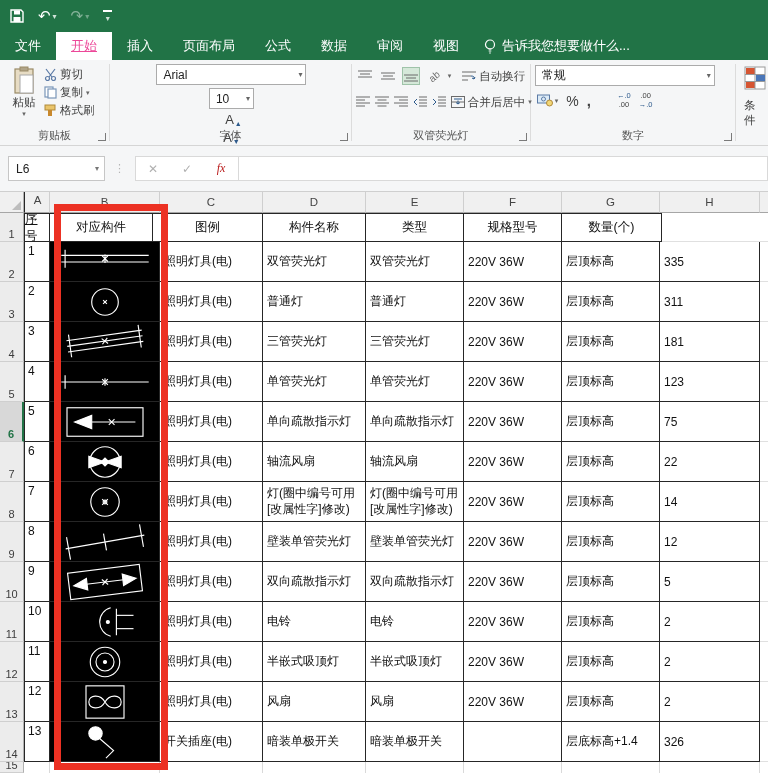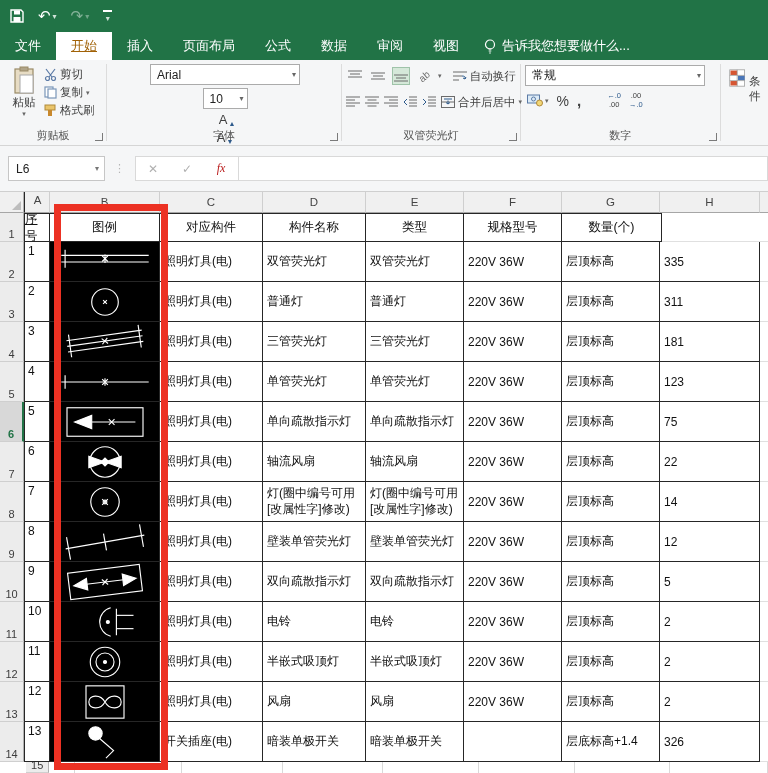--- a/index.html
+++ b/index.html
@@ -9,21 +9,21 @@
   .qat{position:absolute;left:0;top:0;width:768px;height:32px;background:#217346;display:flex;align-items:center;padding-left:10px;box-sizing:border-box;gap:14px;}
   .qat .qbtn{display:flex;align-items:center;color:#fff;font-size:15px;gap:1px;cursor:default;}
   .qat .drop{font-size:8px;color:#cfe3d8;margin-left:1px;}
   .qat .disabled{opacity:.45;}
   .qat-custom{display:flex;flex-direction:column;align-items:center;}
   .qat-custom .bar{width:9px;border-top:2px solid #fff;margin-bottom:1px;}
   .qat-custom .drop{margin:0;}
   
   .tabs{position:absolute;left:0;top:32px;width:768px;height:28px;background:#217346;display:flex;align-items:stretch;}
   .tab{display:flex;align-items:center;padding:0 15px;color:#fff;font-size:13px;cursor:default;}
-  .tab.active{background:#fff;color:#a16207;text-decoration:underline;}
+  .tab.active{background:#fff;color:#ec4899;text-decoration:underline;}
   .tellme{display:flex;align-items:center;gap:6px;color:#fff;font-size:13px;padding:0 10px;}
   
   .ribbon{position:absolute;left:0;top:60px;width:768px;height:86px;background:#f5f6f7;border-bottom:1px solid #d5d5d5;display:flex;box-sizing:border-box;overflow:hidden;}
   .group{position:relative;height:100%;box-sizing:border-box;padding:4px 2px 16px 4px;}
   .gdiv{width:1px;background:#dcdcdc;margin:4px 0;}
   .glabel{position:absolute;bottom:2px;left:0;right:0;text-align:center;font-size:11px;color:#555;}
   .launcher{position:absolute;right:3px;bottom:4px;width:7px;height:7px;border-right:1.5px solid #7a7a7a;border-bottom:1.5px solid #7a7a7a;}
   .g-clip{width:110px;display:flex;}
   .pastebig{display:flex;flex-direction:column;align-items:center;width:40px;padding-top:2px;color:#3f3f3f;font-size:11.5px;}
   .clipcol{display:flex;flex-direction:column;justify-content:flex-start;gap:3px;padding-top:3px;}
@@ -40,40 +40,40 @@
   .phon{display:flex;flex-direction:column;align-items:center;font-size:7px;line-height:1;color:#3f3f3f;}
   .phon b{font-size:9px;font-weight:normal;}
   .g-align{width:178px;}
   .arow{display:flex;align-items:center;gap:5px;height:24px;}
   .albl{font-size:11.5px;color:#3f3f3f;white-space:nowrap;}
   .iconbox{display:flex;align-items:center;justify-content:center;width:18px;height:18px;}
   .iconbox.pressed{background:#d5e8d9;border:1px solid #9fc3a9;box-sizing:border-box;}
   .g-num{width:206px;}
   .numrow2{display:flex;align-items:center;gap:8px;margin-top:6px;padding-left:2px;}
   .decbtn{display:flex;flex-direction:column;align-items:center;font-size:7.5px;line-height:1.15;color:#2d5a8c;}
-  .g-cond{flex:1;display:flex;flex-direction:row;align-items:flex-start;padding-top:6px;}
+  .g-cond{flex:1;display:flex;flex-direction:column;align-items:flex-start;padding-top:6px;}
   .condlbl{font-size:11.5px;color:#3f3f3f;margin-top:8px;padding-left:4px;}
   
   .fbar{position:absolute;left:0;top:146px;width:768px;height:46px;background:#f5f6f7;border-bottom:1px solid #cfcfcf;display:flex;align-items:center;box-sizing:border-box;padding:0 0 0 8px;}
   .namebox{width:97px;height:25px;background:#fff;border:1px solid #c6c6c6;display:flex;align-items:center;justify-content:space-between;padding:0 5px 0 7px;font-size:12px;color:#222;box-sizing:border-box;}
   .namebox .drop{font-size:8px;color:#777;}
   .fdots{color:#b5b5b5;font-size:11px;margin:0 9px;letter-spacing:1px;}
   .fbtns{height:25px;background:#fff;border:1px solid #d9d9d9;display:flex;align-items:center;box-sizing:border-box;}
   .fbtns span{width:34px;text-align:center;font-size:12px;color:#b0b0b0;}
   .fbtns .fx{color:#b91c1c;font-style:italic;font-family:"Liberation Serif","DejaVu Serif",serif;}
   .finput{flex:1;height:25px;background:#fff;border:1px solid #d9d9d9;border-left:none;margin-right:0;box-sizing:border-box;}
   
   .sheet{position:absolute;left:0;top:192px;width:768px;height:581px;background:#fff;}
   .chrow{display:flex;height:21px;}
   .corner{width:24px;background:#f0f0f0;border-right:1px solid #b0b0b0;border-bottom:1px solid #a6a6a6;position:relative;box-sizing:border-box;}
   .corner .tri{position:absolute;right:2px;bottom:2px;width:0;height:0;border-left:9px solid transparent;border-bottom:9px solid #bdbdbd;}
   .chead{background:#f0f0f0;border-right:1px solid #cfcfcf;border-bottom:1px solid #a6a6a6;display:flex;align-items:center;justify-content:center;font-size:11.5px;color:#444;box-sizing:border-box;}
   .row{display:flex;height:40px;}
   .row.hrow{height:29px;}
-  .row.partial{height:11px;overflow:hidden;margin-left:26px;}
+  .row.partial{height:11px;overflow:hidden;}
   .rh{width:24px;background:#ececec;border-right:1px solid #b0b0b0;border-bottom:1px solid #cfcfcf;display:flex;align-items:flex-end;justify-content:center;font-size:11px;color:#3c3c3c;box-sizing:border-box;padding-bottom:1px;}
   .rh.sel{background:#d8d8d8;color:#217346;border-right:2px solid #217346;font-weight:bold;}
   .cell{border-right:1px solid #262626;border-bottom:1px solid #262626;box-sizing:border-box;background:#fff;display:flex;align-items:center;padding:0 4px;font-size:12px;color:#111;overflow:hidden;}
   .hrow .cell{border-top:1px solid #262626;justify-content:center;font-size:12.5px;padding:0 2px;}
   .cA{width:26px;border-left:1px solid #262626;align-items:flex-start;padding:2px 2px 0 3px;}
   .hrow .cA{align-items:center;padding:0;text-decoration:underline;}
   .cB{width:110px;}
   .cC{width:103px;}.cD{width:103px;}.cE{width:98px;}.cF{width:98px;}.cG{width:98px;}.cH{width:100px;}
   .wrapc{line-height:1.3;word-break:break-all;}
   .legend{background:#000;justify-content:center;padding:0;}
@@ -358,22 +358,22 @@
     <span class="chead cE">E</span>
     <span class="chead cF">F</span>
     <span class="chead cG">G</span>
     <span class="chead cH">H</span>
     <span class="chead" style="flex:1;border-right:none;"></span>
   </div>
 
   <div class="row hrow">
     <span class="rh">1</span>
     <span class="cell cA">序号</span>
+    <span class="cell cC">对应构件</span>
     <span class="cell cB">图例</span>
-    <span class="cell cC">对应构件</span>
     <span class="cell cD">构件名称</span>
     <span class="cell cE">类型</span>
     <span class="cell cF">规格型号</span>
     <span class="cell cH">数量(个)</span>
     <span class="sliver"></span>
   </div>
 
   <div id="rows-container">
   <div class="row">
     <span class="rh">2</span>

